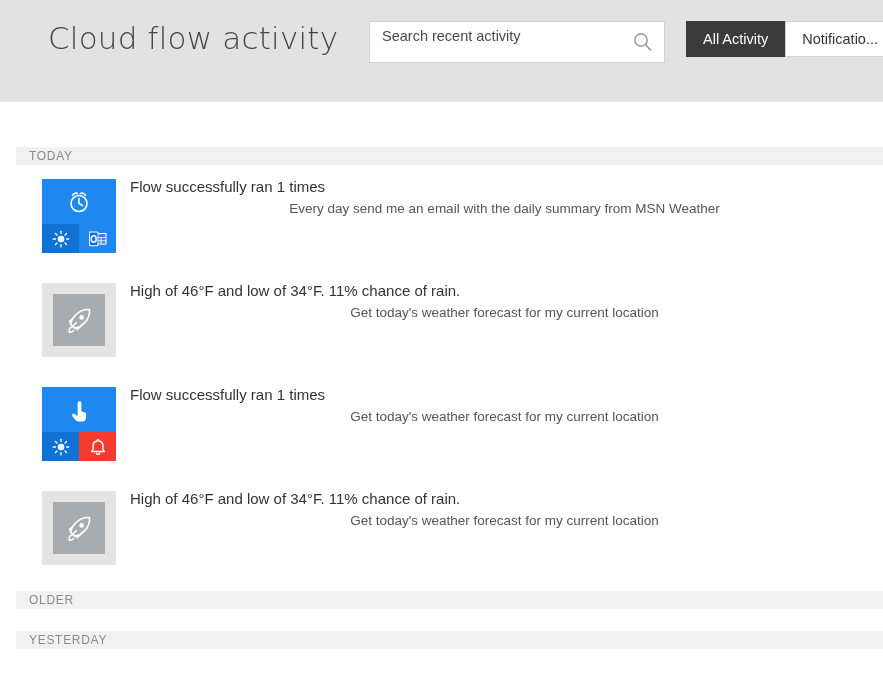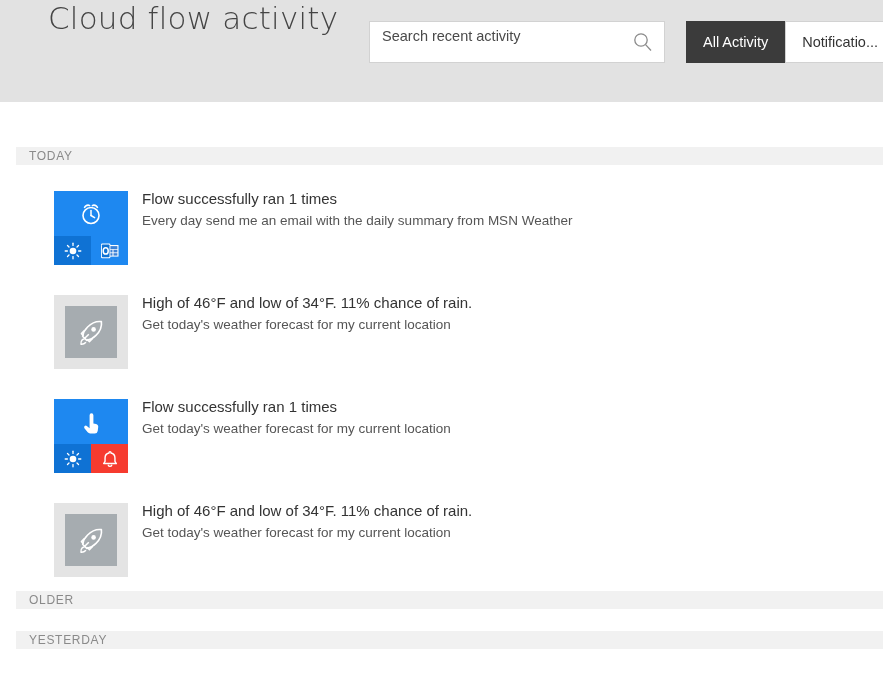--- a/index.html
+++ b/index.html
@@ -19,21 +19,21 @@
   .header {
     position: relative;
     width: 883px;
     height: 102px;
     background: #e2e2e2;
     box-sizing: border-box;
   }
   .page-title {
     position: absolute;
     left: 48px;
-    top: 0;
+    top: 20px;
     font-size: 31px;
     font-weight: 300;
     letter-spacing: 0.2px;
     color: #444444;
     white-space: nowrap;
     font-family: "DejaVu Sans", "Liberation Sans", sans-serif;
     font-stretch: normal;
   }
   .search-wrap {
     position: absolute;
@@ -74,21 +74,21 @@
   }
 
   .seg-group {
     position: absolute;
     left: 686px;
     top: 21px;
     height: 42px;
     display: flex;
   }
   .seg-btn {
-    height: 42px;
+    height: 36px;
     box-sizing: border-box;
     display: flex;
     align-items: center;
     justify-content: center;
     padding: 0 16px;
     font-size: 14.5px;
     cursor: pointer;
     white-space: nowrap;
     border: 1px solid transparent;
   }
@@ -125,21 +125,21 @@
   }
   #section-today  { margin-top: 45px; }
   #section-yesterday { margin-top: 22px; }
   #section-older  { margin-top: 10px; }
 
   .activity-list { padding-top: 0; }
 
   .activity-row {
     display: flex;
     align-items: flex-start;
-    padding: 16px;
+    padding: 4px;
     height: 104px;
     box-sizing: border-box;
   }
   .activity-row .tile-col {
     width: 74px;
     margin-left: 38px;
     margin-top: 10px;
     flex: 0 0 74px;
   }
   .activity-row .text-col {
@@ -153,20 +153,21 @@
     color: #333333;
     line-height: 21px;
     white-space: nowrap;
   }
   .act-sub {
     font-size: 13.5px;
     color: #555555;
     line-height: 20px;
     margin-top: 2px;
     white-space: nowrap;
+    text-align: center;
   }
 
   
   .tile {
     width: 74px;
     height: 74px;
     position: relative;
     overflow: hidden;
   }
   .tile-top {

